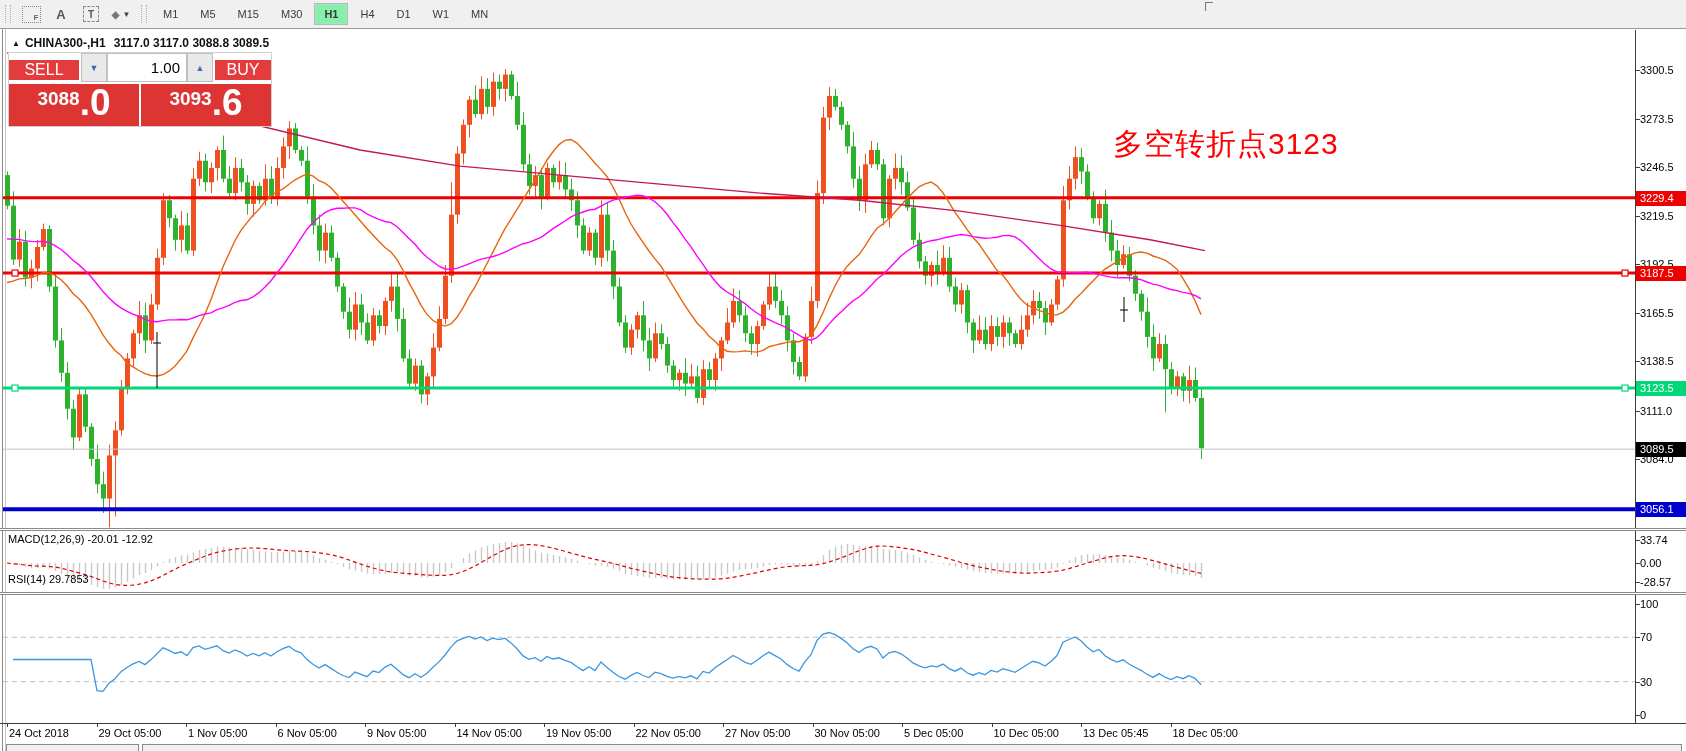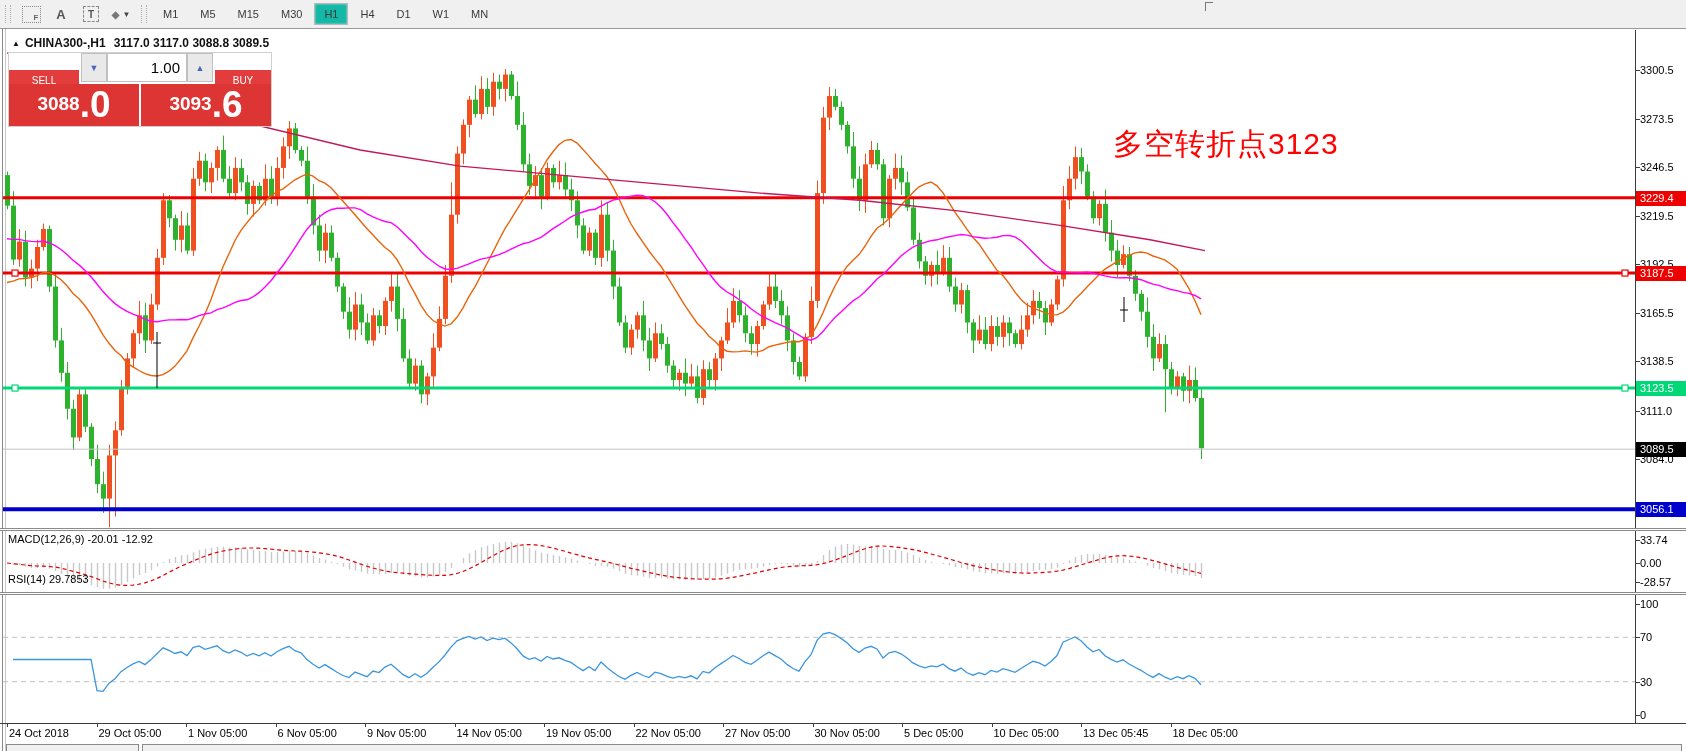--- a/index.html
+++ b/index.html
@@ -10,21 +10,21 @@
   .grip{width:4px;height:18px;border-left:1px dotted #aaa;border-right:1px dotted #aaa;margin:0 5px;}
   .tb-icon{height:20px;min-width:22px;display:flex;align-items:center;justify-content:center;
     color:#555;font-size:13px;font-weight:bold;margin:0 4px;cursor:default;}
   .icon-box-dotted{border:1px dotted #888;width:15px;height:15px;font-size:8px;
     display:flex;align-items:flex-end;justify-content:flex-end;padding:0 1px;color:#666;}
   .icon-box-dashed{border:1px dashed #888;width:14px;height:14px;font-size:10px;
     display:flex;align-items:center;justify-content:center;color:#555;}
   .caret{font-size:8px;color:#444;margin-left:3px;}
   .tf-btn{height:20px;padding:0 9px;display:flex;align-items:center;font-size:11px;
     color:#3a3a3a;border:1px solid transparent;margin:4px 1px;}
-  .tf-btn.active{background:#14b8a6;border:1px solid #b8b8b8;box-shadow:inset 0 0 2px #ddd;}
+  .tf-btn.active{background:#86efac;border:1px solid #b8b8b8;box-shadow:inset 0 0 2px #ddd;font-weight:bold;}
   .tb-mark{position:absolute;left:1205px;top:2px;width:7px;height:8px;
     border-left:1px solid #777;border-top:1px solid #777;}
   
   .chart-window{position:absolute;left:0;top:29px;width:1686px;height:722px;background:#fff;}
   .left-groove{position:absolute;left:2px;top:0;width:1px;height:722px;background:#8a8a8a;}
   .left-groove2{position:absolute;left:5px;top:0;width:1px;height:722px;background:#c8c8c8;}
   svg#chart{position:absolute;left:0;top:0;z-index:1;}
   .overlay{position:absolute;z-index:2;}
   .title-row{left:12px;top:7px;font-size:12px;font-weight:bold;color:#111;display:flex;align-items:center;}
   .title-row .tri{font-size:8px;margin-right:5px;}
@@ -41,33 +41,33 @@
   .date-label{position:absolute;font-size:11px;color:#000;top:698px;z-index:3;white-space:nowrap;}
   .date-tick{position:absolute;width:1px;height:4px;background:#3c3c3c;top:694px;z-index:3;}
   .annotation{position:absolute;left:1113px;top:95px;font-size:30px;color:#ff0000;z-index:2;
     font-family:"Liberation Sans",sans-serif;letter-spacing:1px;}
   .bottom-tabs{position:absolute;top:715px;left:0;width:1686px;height:7px;z-index:4;}
   .tab-stub{position:absolute;top:0;height:7px;background:#f0f0f0;border:1px solid #8a8a8a;border-bottom:none;box-sizing:border-box;}
   
   .trade-panel{position:absolute;left:8px;top:23px;width:262px;height:73px;background:#fff;z-index:6;
     border:1px solid #d0d0d0;box-sizing:content-box;}
   .tp-row1{position:absolute;left:0;top:0;width:262px;height:29px;}
-  .btn-sell,.btn-buy{position:absolute;top:17px;height:20px;background:#e23c3c;color:#fff;
-    font-size:10px;display:flex;align-items:center;justify-content:center;}
+  .btn-sell,.btn-buy{position:absolute;top:7px;height:20px;background:#e23c3c;color:#fff;
+    font-size:16px;display:flex;align-items:center;justify-content:center;}
   .btn-sell{left:0;width:70px;}
   .btn-buy{left:206px;width:56px;}
   .spin{position:absolute;top:0;height:29px;width:26px;background:#e9e9e9;border:1px solid #c0c0c0;
     box-sizing:border-box;color:#4466bb;font-size:9px;display:flex;align-items:center;justify-content:center;}
   .spin-dn{left:72px;} .spin-up{left:178px;}
   .vol-input{position:absolute;left:98px;top:0;width:80px;height:29px;border:1px solid #c0c0c0;
     box-sizing:border-box;font-size:15px;color:#000;text-align:right;padding-right:6px;
     font-family:"Liberation Sans",sans-serif;}
   .tp-row2{position:absolute;left:0;top:31px;width:262px;height:42px;}
   .price-box{position:absolute;top:0;height:42px;background:#dd3434;color:#fff;display:flex;
-    align-items:center;justify-content:center;padding-bottom:2px;box-sizing:border-box;}
+    align-items:flex-start;justify-content:center;padding-bottom:2px;box-sizing:border-box;}
   .price-box .small{font-size:19px;font-weight:bold;line-height:30px;}
   .price-box .big{font-size:37px;font-weight:bold;line-height:37px;}
   .pb-bid{left:0;width:130px;} .pb-ask{left:132px;width:130px;}
 </style>
 </head>
 <body>
 
 <div class="toolbar">
   <div class="grip"></div>
   <div class="tb-icon">

